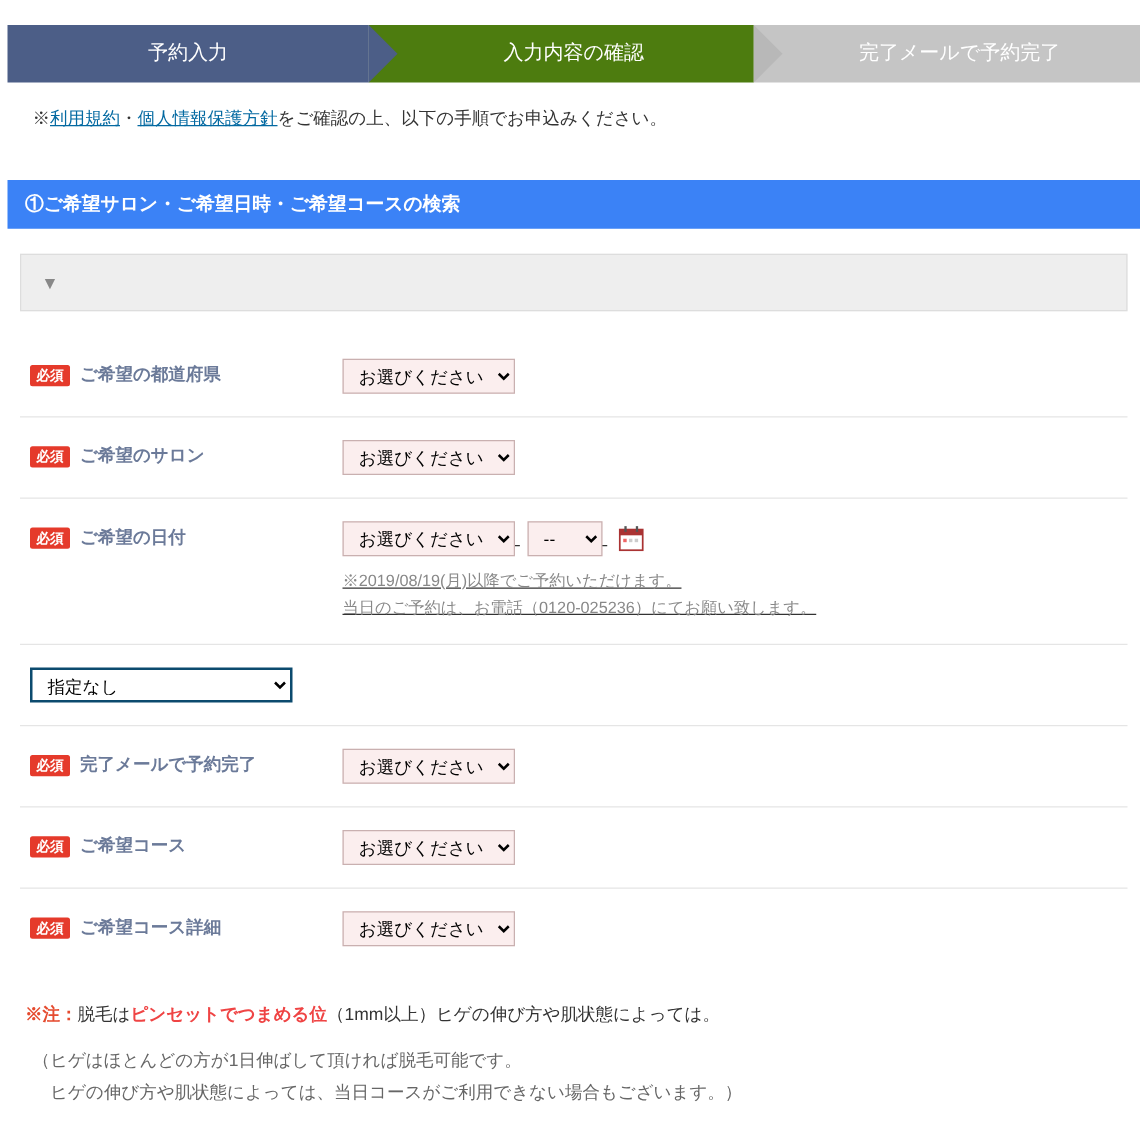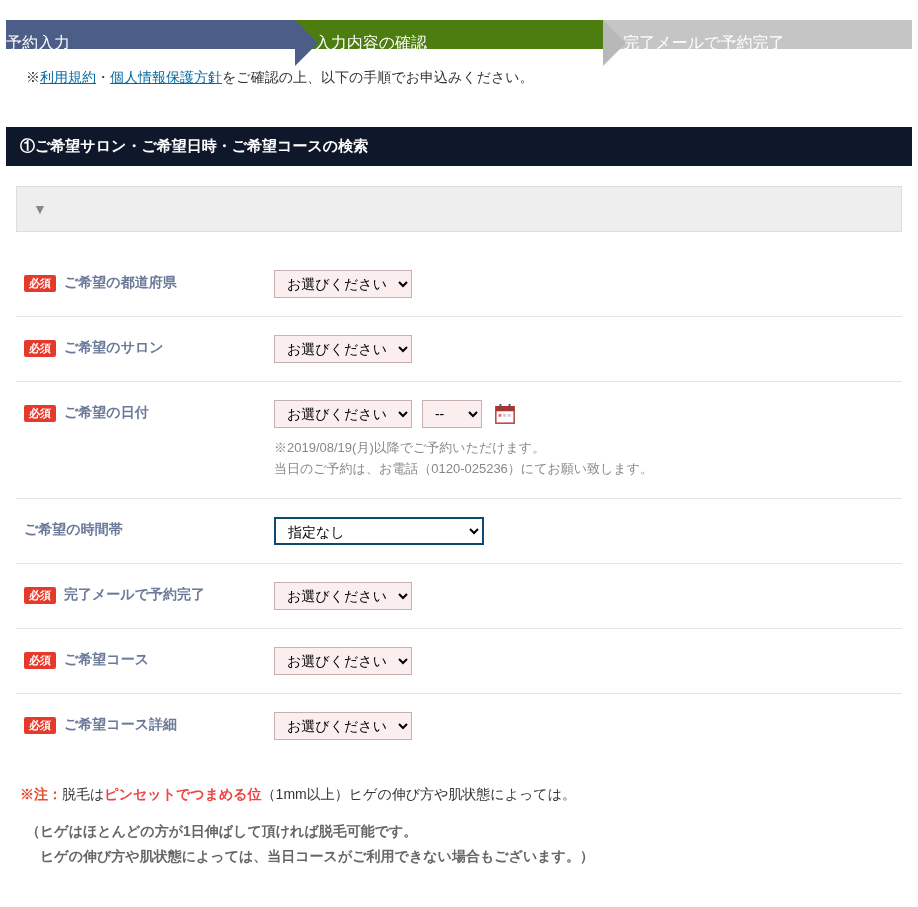--- a/index.html
+++ b/index.html
@@ -1,52 +1,52 @@
 <!DOCTYPE html>
 <html><head>
 <meta charset="utf-8">
 <style>
 * { box-sizing: border-box; margin: 0; padding: 0; }
 body { font-family: "Hiragino Kaku Gothic ProN", Meiryo, sans-serif; background: #fff; color: #333; font-size: 14px; }
 .container { width: 918px; margin: 0 auto; padding: 0 6px; }
 
 
 .stepper { display: flex; margin: 20px 0; }
-.step { flex: 1; height: 29px; line-height: 46px; text-align: left; font-size: 16px; color: #fff; position: relative; }
+.step { flex: 1; height: 46px; line-height: 46px; text-align: center; font-size: 16px; color: #fff; position: relative; }
 .step-1 { background: #4c5e87; z-index: 3; }
 .step-1::after { content: ""; position: absolute; right: -23px; top: 0; border-top: 23px solid transparent; border-bottom: 23px solid transparent; border-left: 23px solid #4c5e87; }
 .step-2 { background: #4d7c0f; z-index: 2; padding-left: 20px; }
 .step-2::after { content: ""; position: absolute; right: -23px; top: 0; border-top: 23px solid transparent; border-bottom: 23px solid transparent; border-left: 23px solid #b8b8b8; }
 .step-3 { background: #c5c5c5; z-index: 1; padding-left: 20px; }
 
 .intro { margin: 20px 20px 40px 20px; font-size: 14px; }
 .intro a { color: #0369a1; text-decoration: underline; }
 
-.section-header { background: #0f172a; color: #fff; padding: 10px 14px; font-weight: bold; font-size: 15px; margin-bottom: 20px; }
+.section-header { background: #3b82f6; color: #fff; padding: 10px 14px; font-weight: bold; font-size: 15px; margin-bottom: 20px; }
 
 .coupon-bar { background: #eee; border: 1px solid #ddd; padding: 14px 16px; margin: 0 10px 20px 10px; display: flex; justify-content: space-between; align-items: center; font-weight: bold; cursor: pointer; }
 .chev-down { font-size: 14px; color: #888; }
 
 .form-table { width: calc(100% - 20px); margin: 0 10px; }
 .form-row { display: flex; border-bottom: 1px solid #e5e5e5; padding: 18px 8px; align-items: flex-start; }
 .form-row:last-of-type { border-bottom: none; }
 .form-label { width: 250px; display: flex; align-items: flex-end; padding-top: 4px; }
 .req-badge { background: #e53a2b; color: #fff; font-size: 11px; padding: 1px 5px; border-radius: 2px; margin-right: 8px; font-weight: bold; }
 .label-text { color: #6b7a99; font-weight: bold; }
-.form-control { flex: 1; }
+.form-control { flex: 1; text-decoration: underline; }
 .select-box { background: #fbeeee; border: 1px solid #c9b0b0; padding: 4px 8px; font-size: 14px; min-width: 120px; height: 28px; vertical-align: middle; }
 .select-box-plain { background: #fff; border: 2px solid #0c4a6e; padding: 4px 8px; font-size: 14px; min-width: 210px; height: 28px; }
 .date-dash { background: #fbeeee; border: 1px solid #c9b0b0; padding: 4px 8px; font-size: 14px; width: 60px; height: 28px; margin-left: 6px; vertical-align: middle; }
 .cal-icon { display: inline-block; width: 22px; height: 22px; margin-left: 8px; vertical-align: middle; cursor: pointer; }
 .date-note { color: #888; font-size: 13px; margin-top: 10px; line-height: 1.6; }
 
 .notice { margin: 24px 14px; line-height: 1.8; }
 .notice-red { color: #e54b2f; font-weight: bold; }
 .notice-pink { color: #ef4444; font-weight: bold; }
-.notice-sub { color: #666; margin-top: 12px; font-size: 14px; padding-left: 6px; font-weight: bold; }
+.notice-sub { color: #666; margin-top: 12px; font-size: 14px; padding-left: 6px; }
 </style>
 </head>
 <body>
 
 <div class="container">
 
   <div class="stepper">
     <div class="step step-1"><span>予約入力</span></div>
     <div class="step step-2"><span>入力内容の確認</span></div>
     <div class="step step-3"><span>完了メールで予約完了</span></div>
@@ -104,23 +104,20 @@
             </svg>
         </span>
         <div class="date-note">
           <div>※2019/08/19(月)以降でご予約いただけます。</div>
           <div>当日のご予約は、お電話（0120-025236）にてお願い致します。</div>
         </div>
       </div>
     </div>
 
     <div class="form-row">
-      <div class="form-label">
-        <span class="label-text">ご希望の時間帯</span>
-      </div>
       <div class="form-control">
         <select class="select-box-plain"><option>指定なし</option></select>
       </div>
     </div>
 
     <div class="form-row">
       <div class="form-label">
         <span class="req-badge">必須</span>
         <span class="label-text">完了メールで予約完了</span>
       </div>

